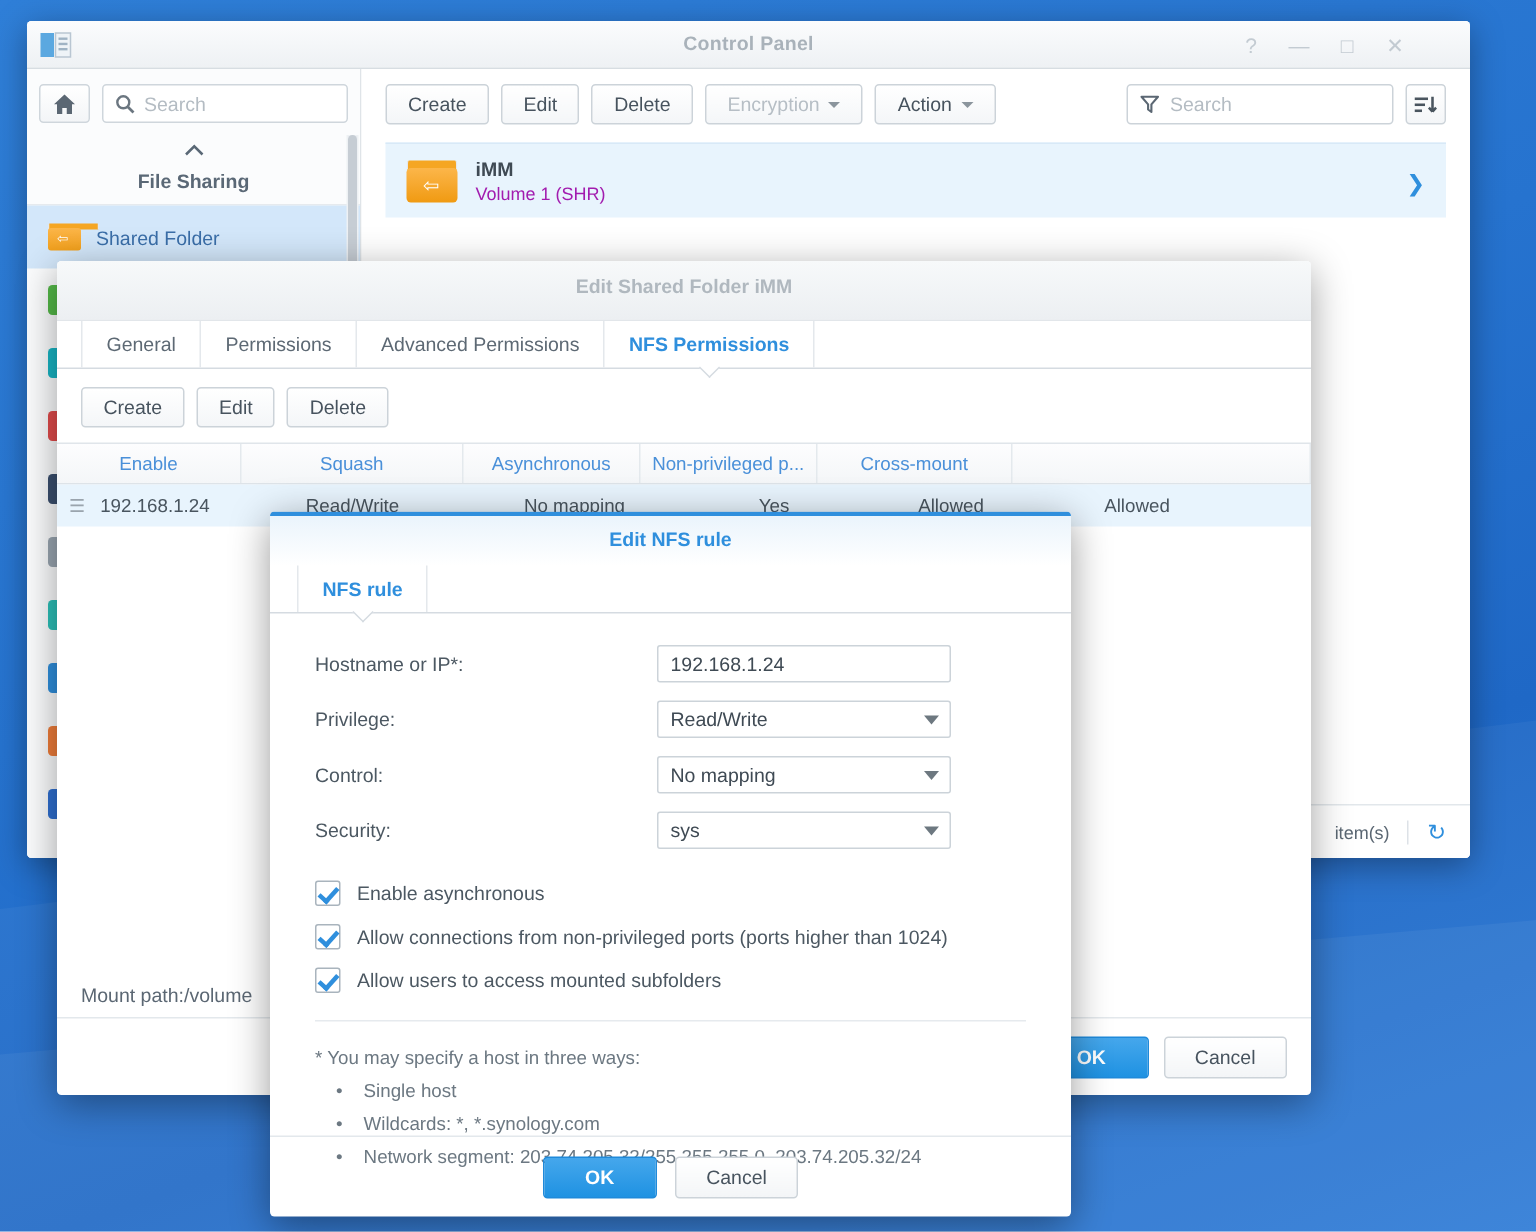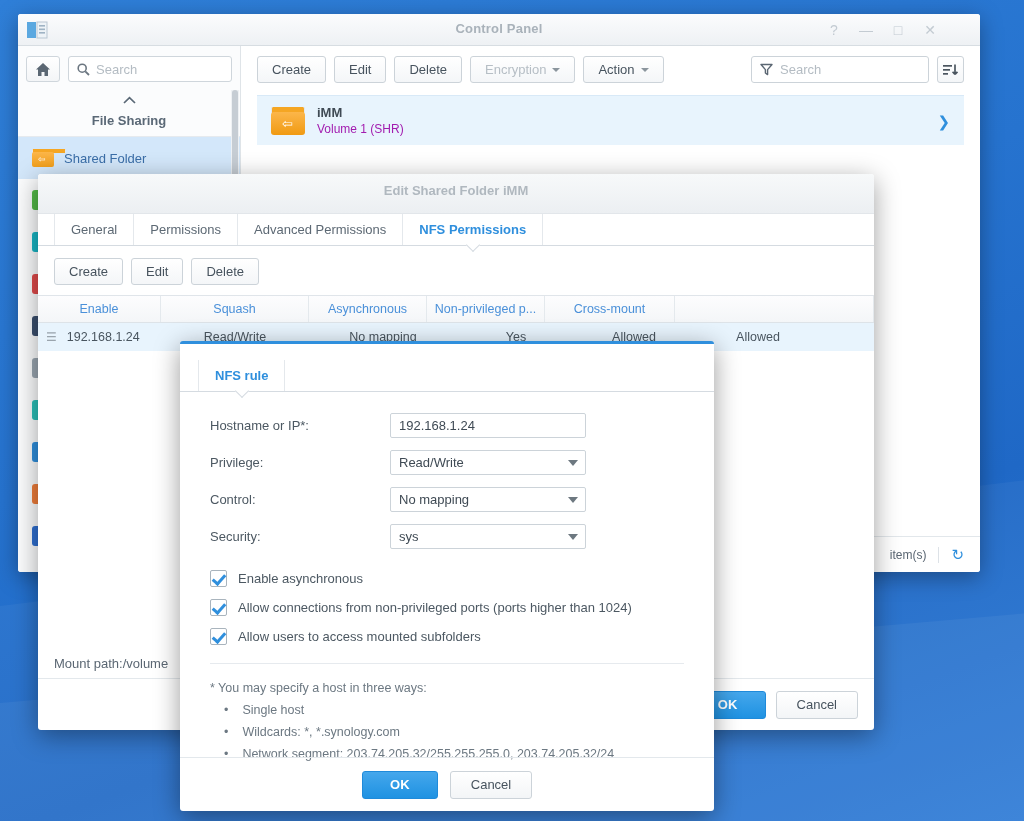--- a/index.html
+++ b/index.html
@@ -312,21 +312,21 @@
   #nfs-titlebar {
     height: 33px;
     background: linear-gradient(#eaf4fc, #ffffff);
     position: relative;
   }
   #nfs-dlg-title {
     position: absolute; left: 0; right: 0; top: 8px;
     text-align: center; font-size: 13px; font-weight: bold; color: #2f8fdd;
   }
   #nfs-form { padding: 18px 30px 0 30px; }
-  .frow { display: flex; align-items: center; height: 31px; }
+  .frow { display: flex; align-items: center; height: 31px; gap: 48px; }
   .frow .lab { width: 180px; color: #4c5862; font-size: 13px; }
   .finput {
     width: 196px; height: 25px;
     border: 1px solid #ccd3d9; border-radius: 2px;
     background: #fff;
     display: flex; align-items: center; padding: 0 8px;
     color: #3f4a54; font-size: 13px;
   }
   .fselect {
     width: 196px; height: 25px;
@@ -560,22 +560,25 @@
 
   <div id="esf-mountpath">Mount path:/volume</div>
 
   <div id="esf-footer">
     <div class="btn-primary">OK</div>
     <div class="btn-default">Cancel</div>
   </div>
 </div>
 
 <div id="nfs-dialog">
-
-  <div class="tabs" style="padding:0 18px;margin-top:16px;">
+  <div id="nfs-titlebar">
+    <div id="nfs-dlg-title">Edit NFS rule</div>
+  </div>
+
+  <div class="tabs" style="padding:0 18px;">
     <div class="tab active">NFS rule</div>
   </div>
 
   <div id="nfs-form">
 
     <div class="frow">
       <span class="lab">Hostname or IP*:</span>
       <span class="finput">192.168.1.24</span>
     </div>
 

